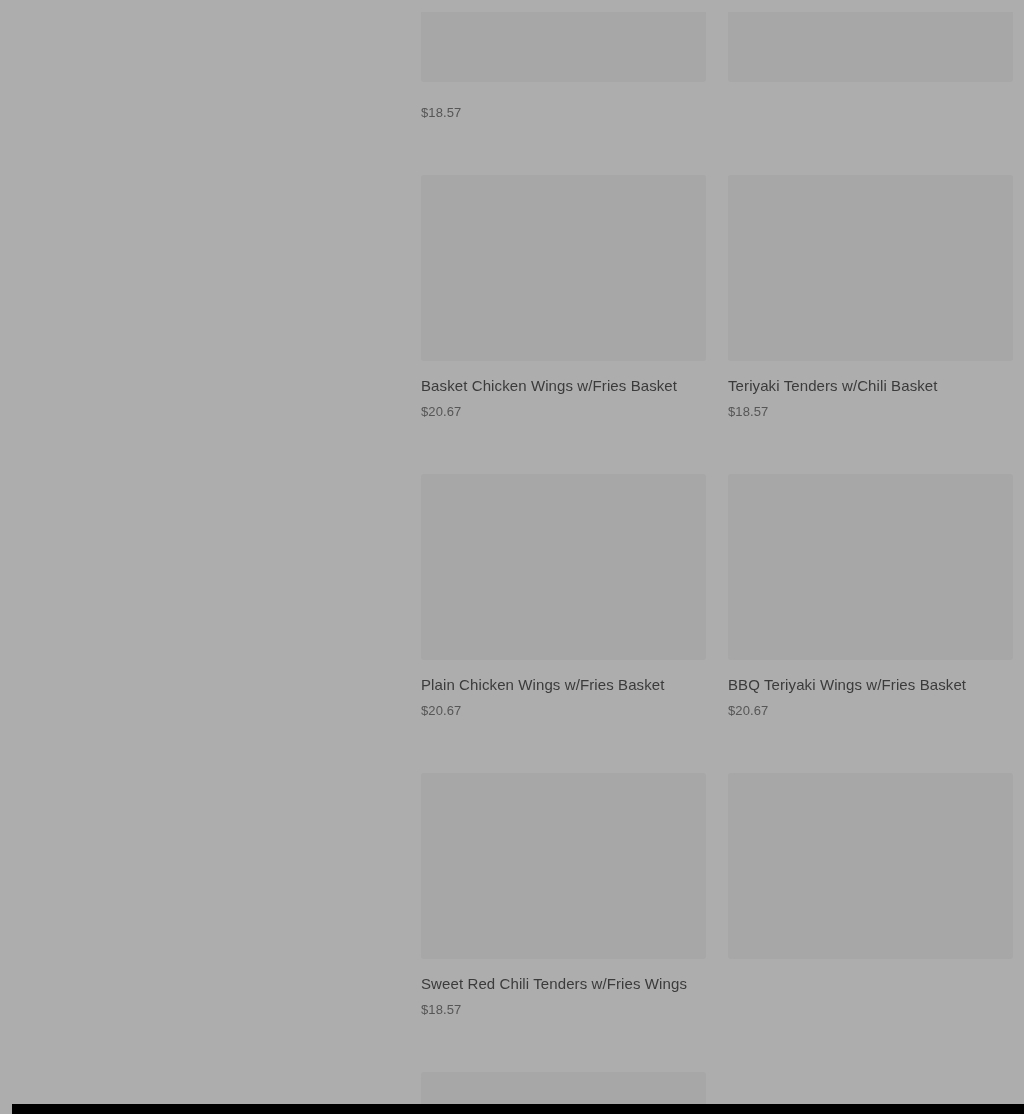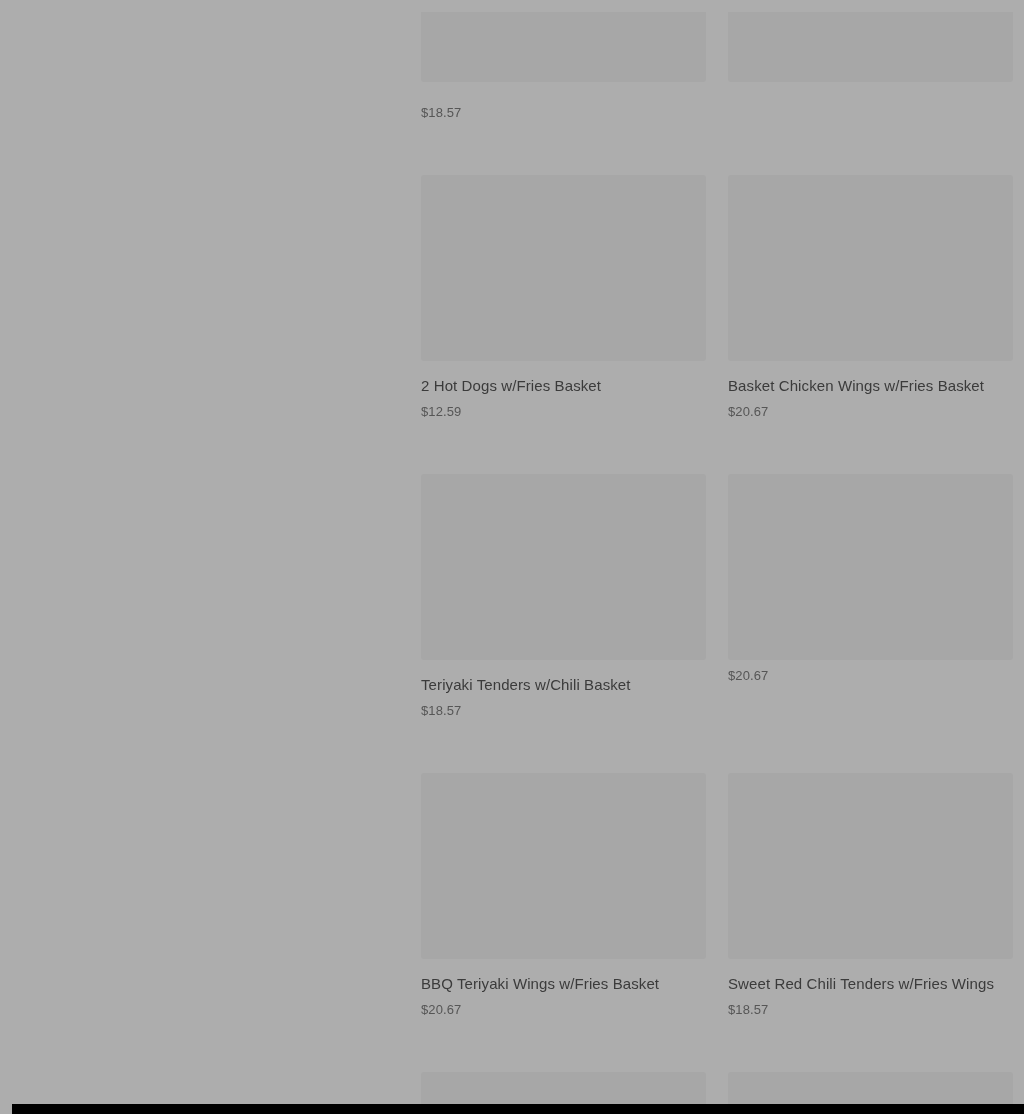--- a/index.html
+++ b/index.html
@@ -105,40 +105,36 @@
         <div class="card-title"></div>
         <div class="card-price">$18.57</div>
       </div>
 
       <div class="card">
         <div class="card-thumb"></div>
         <div class="card-title"></div>
         <div class="card-price"></div>
       </div>
 
-      <div class="card">
-        <div class="card-thumb"></div>
-        <div class="card-title">2 Hot Dogs w/Fries Basket</div>
-        <div class="card-price">$12.59</div>
-      </div>
 
       <div class="card">
         <div class="card-thumb"></div>
         <div class="card-title">Basket Chicken Wings w/Fries Basket</div>
         <div class="card-price">$20.67</div>
       </div>
 
       <div class="card">
         <div class="card-thumb"></div>
         <div class="card-title">Teriyaki Tenders w/Chili Basket</div>
         <div class="card-price">$18.57</div>
       </div>
 
       <div class="card">
         <div class="card-thumb"></div>
+        <div class="card-title">Plain Chicken Wings w/Fries Basket</div>
         <div class="card-price">$20.67</div>
       </div>
 
       <div class="card">
         <div class="card-thumb"></div>
         <div class="card-title">BBQ Teriyaki Wings w/Fries Basket</div>
         <div class="card-price">$20.67</div>
       </div>
 
       <div class="card">

